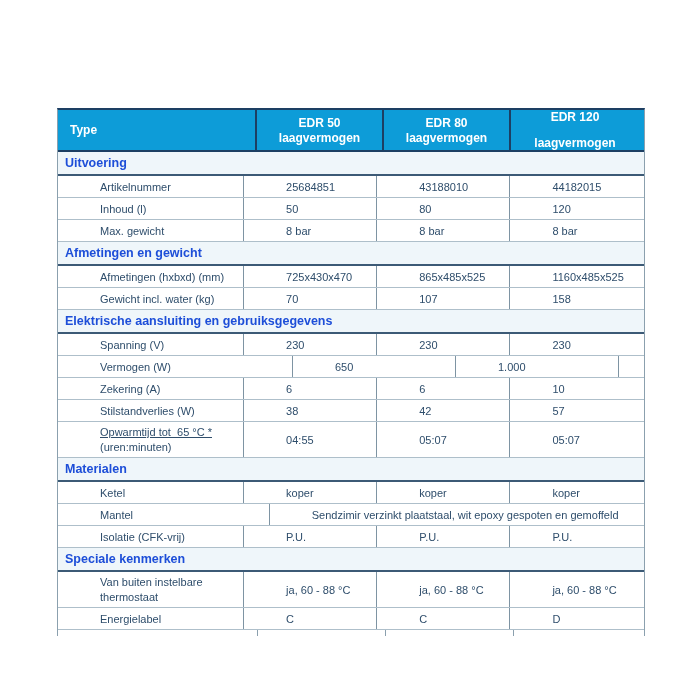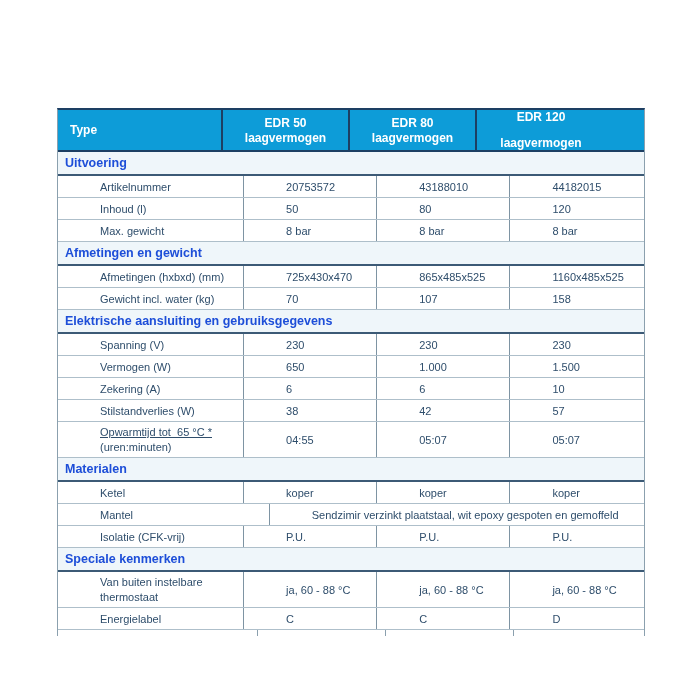--- a/index.html
+++ b/index.html
@@ -32,21 +32,21 @@
     padding: 5px 7px 4px 7px;
     display: flex;
     flex-direction: column;
     justify-content: center;
     color: #ffffff;
     font-weight: bold;
     font-size: 12px;
     line-height: 1.25;
     border-right: 2px solid #1d3f63;
   }
-  .hdr .hc.lblcol { width: 165px; padding-left: 12px; }
+  .hdr .hc.lblcol { width: 199px; padding-left: 12px; }
   .hdr .hc.valcol { width: 127px; align-items: center; }
   .hdr .hc.last  { border-right: none; width: 128px; gap: 11px; }
   
   .sec {
     background: #eff6fa;
     border-bottom: 2px solid #3c5a76;
     padding: 3px 7px 2px 7px;
     height: 17px;
     line-height: 17px;
     font-weight: bold;
@@ -100,21 +100,21 @@
     </div>
     <div class="hc valcol last">
       <span>EDR 120</span>
       <span>laagvermogen</span>
     </div>
   </div>
 
   <div class="sec">Uitvoering</div>
   <div class="row">
     <div class="c lbl">Artikelnummer</div>
-    <div class="c val">20753572</div>
+    <div class="c val">25684851</div>
     <div class="c val">43188010</div>
     <div class="c val last">44182015</div>
   </div>
   <div class="row">
     <div class="c lbl">Inhoud (l)</div>
     <div class="c val">50</div>
     <div class="c val">80</div>
     <div class="c val last">120</div>
   </div>
   <div class="row">
@@ -142,21 +142,20 @@
   <div class="row">
     <div class="c lbl">Spanning (V)</div>
     <div class="c val">230</div>
     <div class="c val">230</div>
     <div class="c val last">230</div>
   </div>
   <div class="row">
     <div class="c lbl">Vermogen (W)</div>
     <div class="c val">650</div>
     <div class="c val">1.000</div>
-    <div class="c val last">1.500</div>
   </div>
   <div class="row">
     <div class="c lbl">Zekering (A)</div>
     <div class="c val">6</div>
     <div class="c val">6</div>
     <div class="c val last">10</div>
   </div>
   <div class="row">
     <div class="c lbl">Stilstandverlies (W)</div>
     <div class="c val">38</div>

